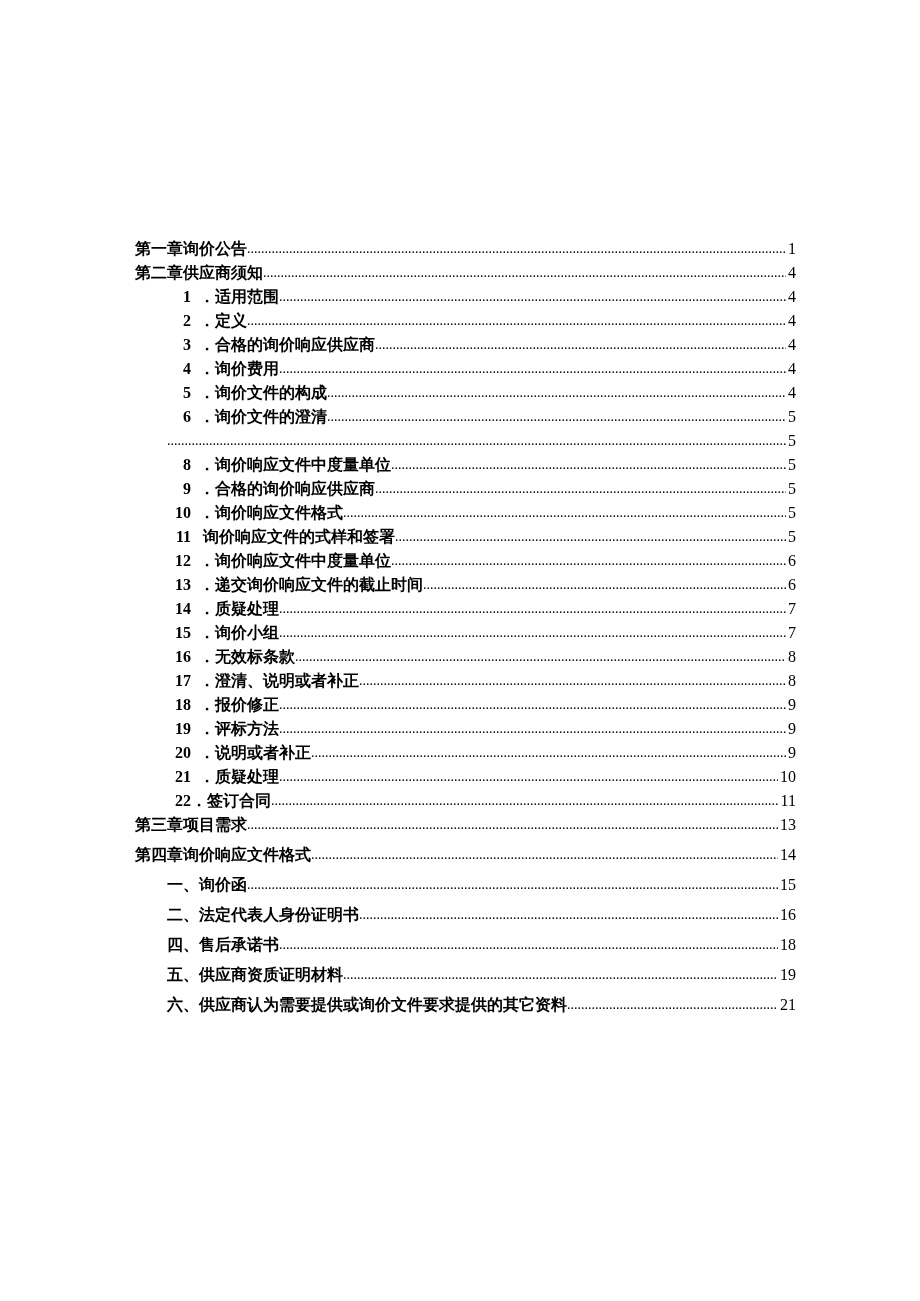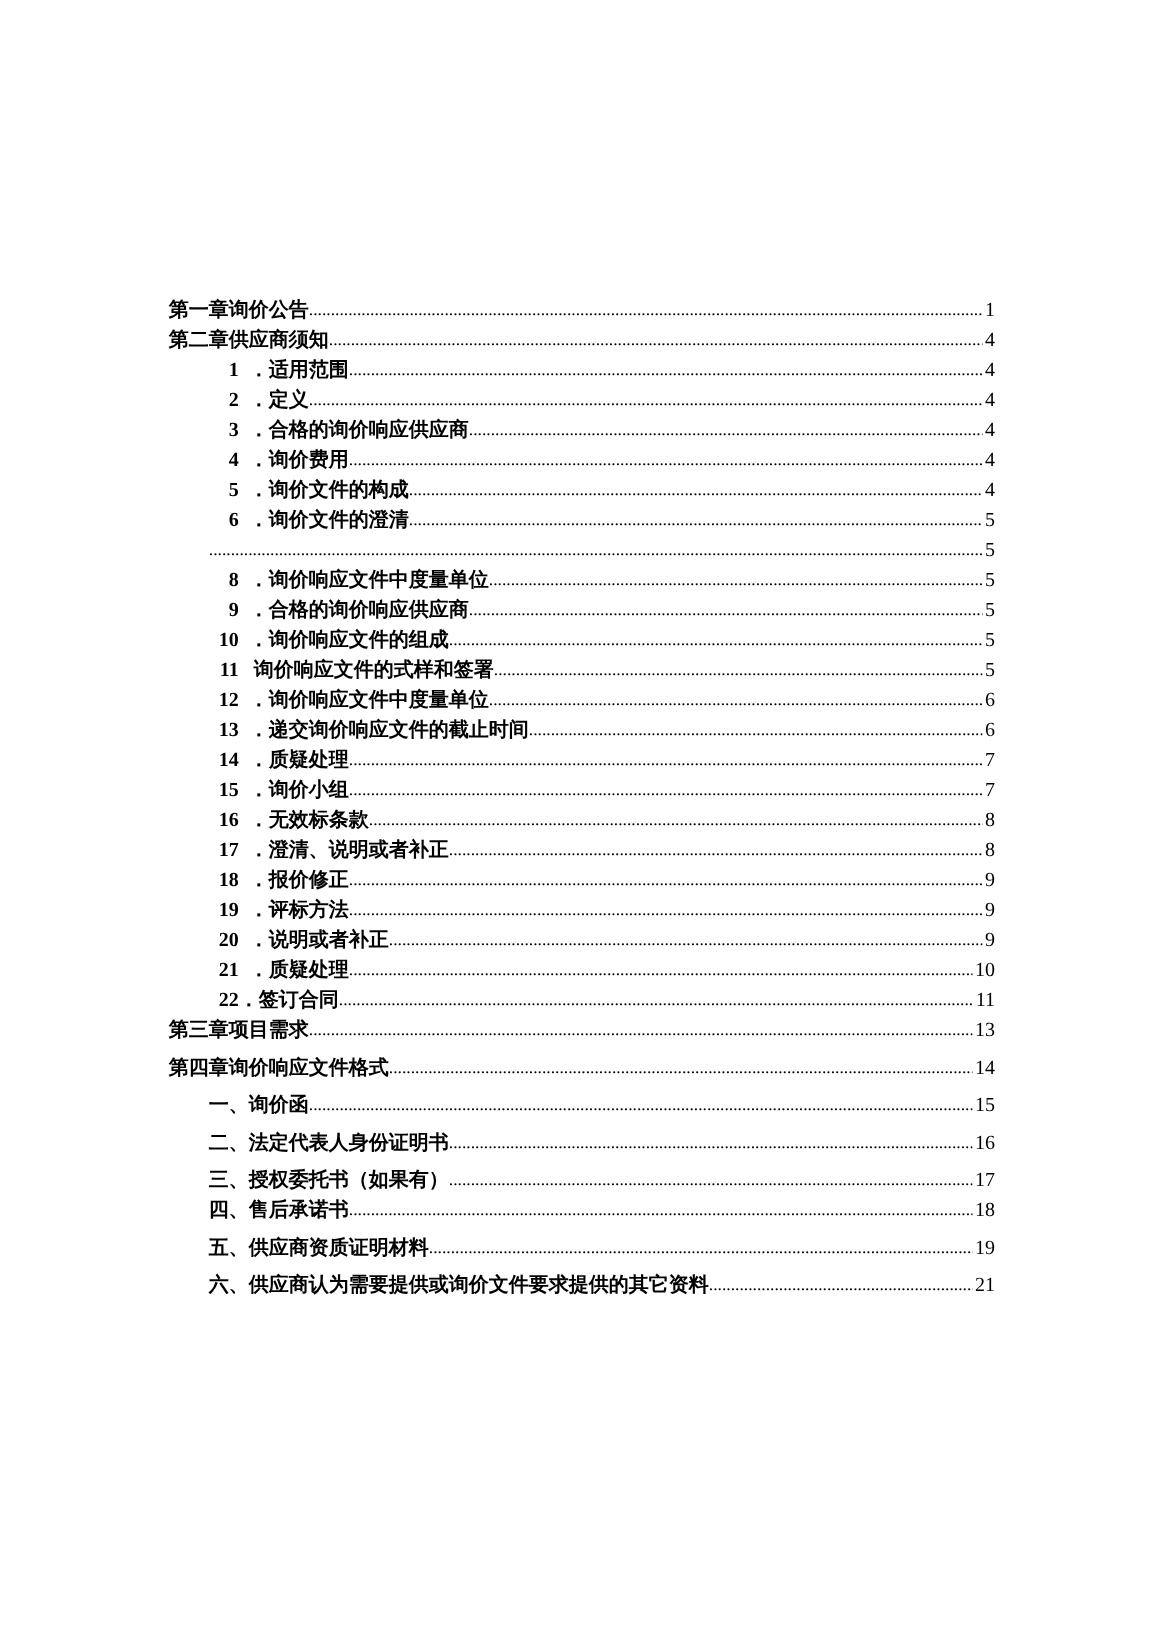--- a/index.html
+++ b/index.html
@@ -107,21 +107,21 @@
       <span class="label"><span class="num">8</span><span>．询价响应文件中度量单位</span></span>
       <span class="dots"></span>
       <span class="page">5</span>
     </div>
     <div class="toc-entry indent-1">
       <span class="label"><span class="num">9</span><span>．合格的询价响应供应商</span></span>
       <span class="dots"></span>
       <span class="page">5</span>
     </div>
     <div class="toc-entry indent-1">
-      <span class="label"><span class="num">10</span><span>．询价响应文件的组成</span></span>
+      <span class="label"><span class="num">10</span><span>．询价响应文件格式</span></span>
       <span class="dots"></span>
       <span class="page">5</span>
     </div>
     <div class="toc-entry indent-1">
       <span class="label"><span class="num">11</span><span> 询价响应文件的式样和签署</span></span>
       <span class="dots"></span>
       <span class="page">5</span>
     </div>
     <div class="toc-entry indent-1">
       <span class="label"><span class="num">12</span><span>．询价响应文件中度量单位</span></span>
@@ -190,25 +190,20 @@
     </div>
     <div class="toc-entry indent-1 spaced">
       <span class="label">一、询价函</span>
       <span class="dots"></span>
       <span class="page">15</span>
     </div>
     <div class="toc-entry indent-1 spaced">
       <span class="label">二、法定代表人身份证明书</span>
       <span class="dots"></span>
       <span class="page">16</span>
-    </div>
-    <div class="toc-entry indent-1">
-      <span class="label">三、授权委托书（如果有）</span>
-      <span class="dots"></span>
-      <span class="page">17</span>
     </div>
     <div class="toc-entry indent-1 spaced">
       <span class="label">四、售后承诺书</span>
       <span class="dots"></span>
       <span class="page">18</span>
     </div>
     <div class="toc-entry indent-1 spaced">
       <span class="label">五、供应商资质证明材料</span>
       <span class="dots"></span>
       <span class="page">19</span>

